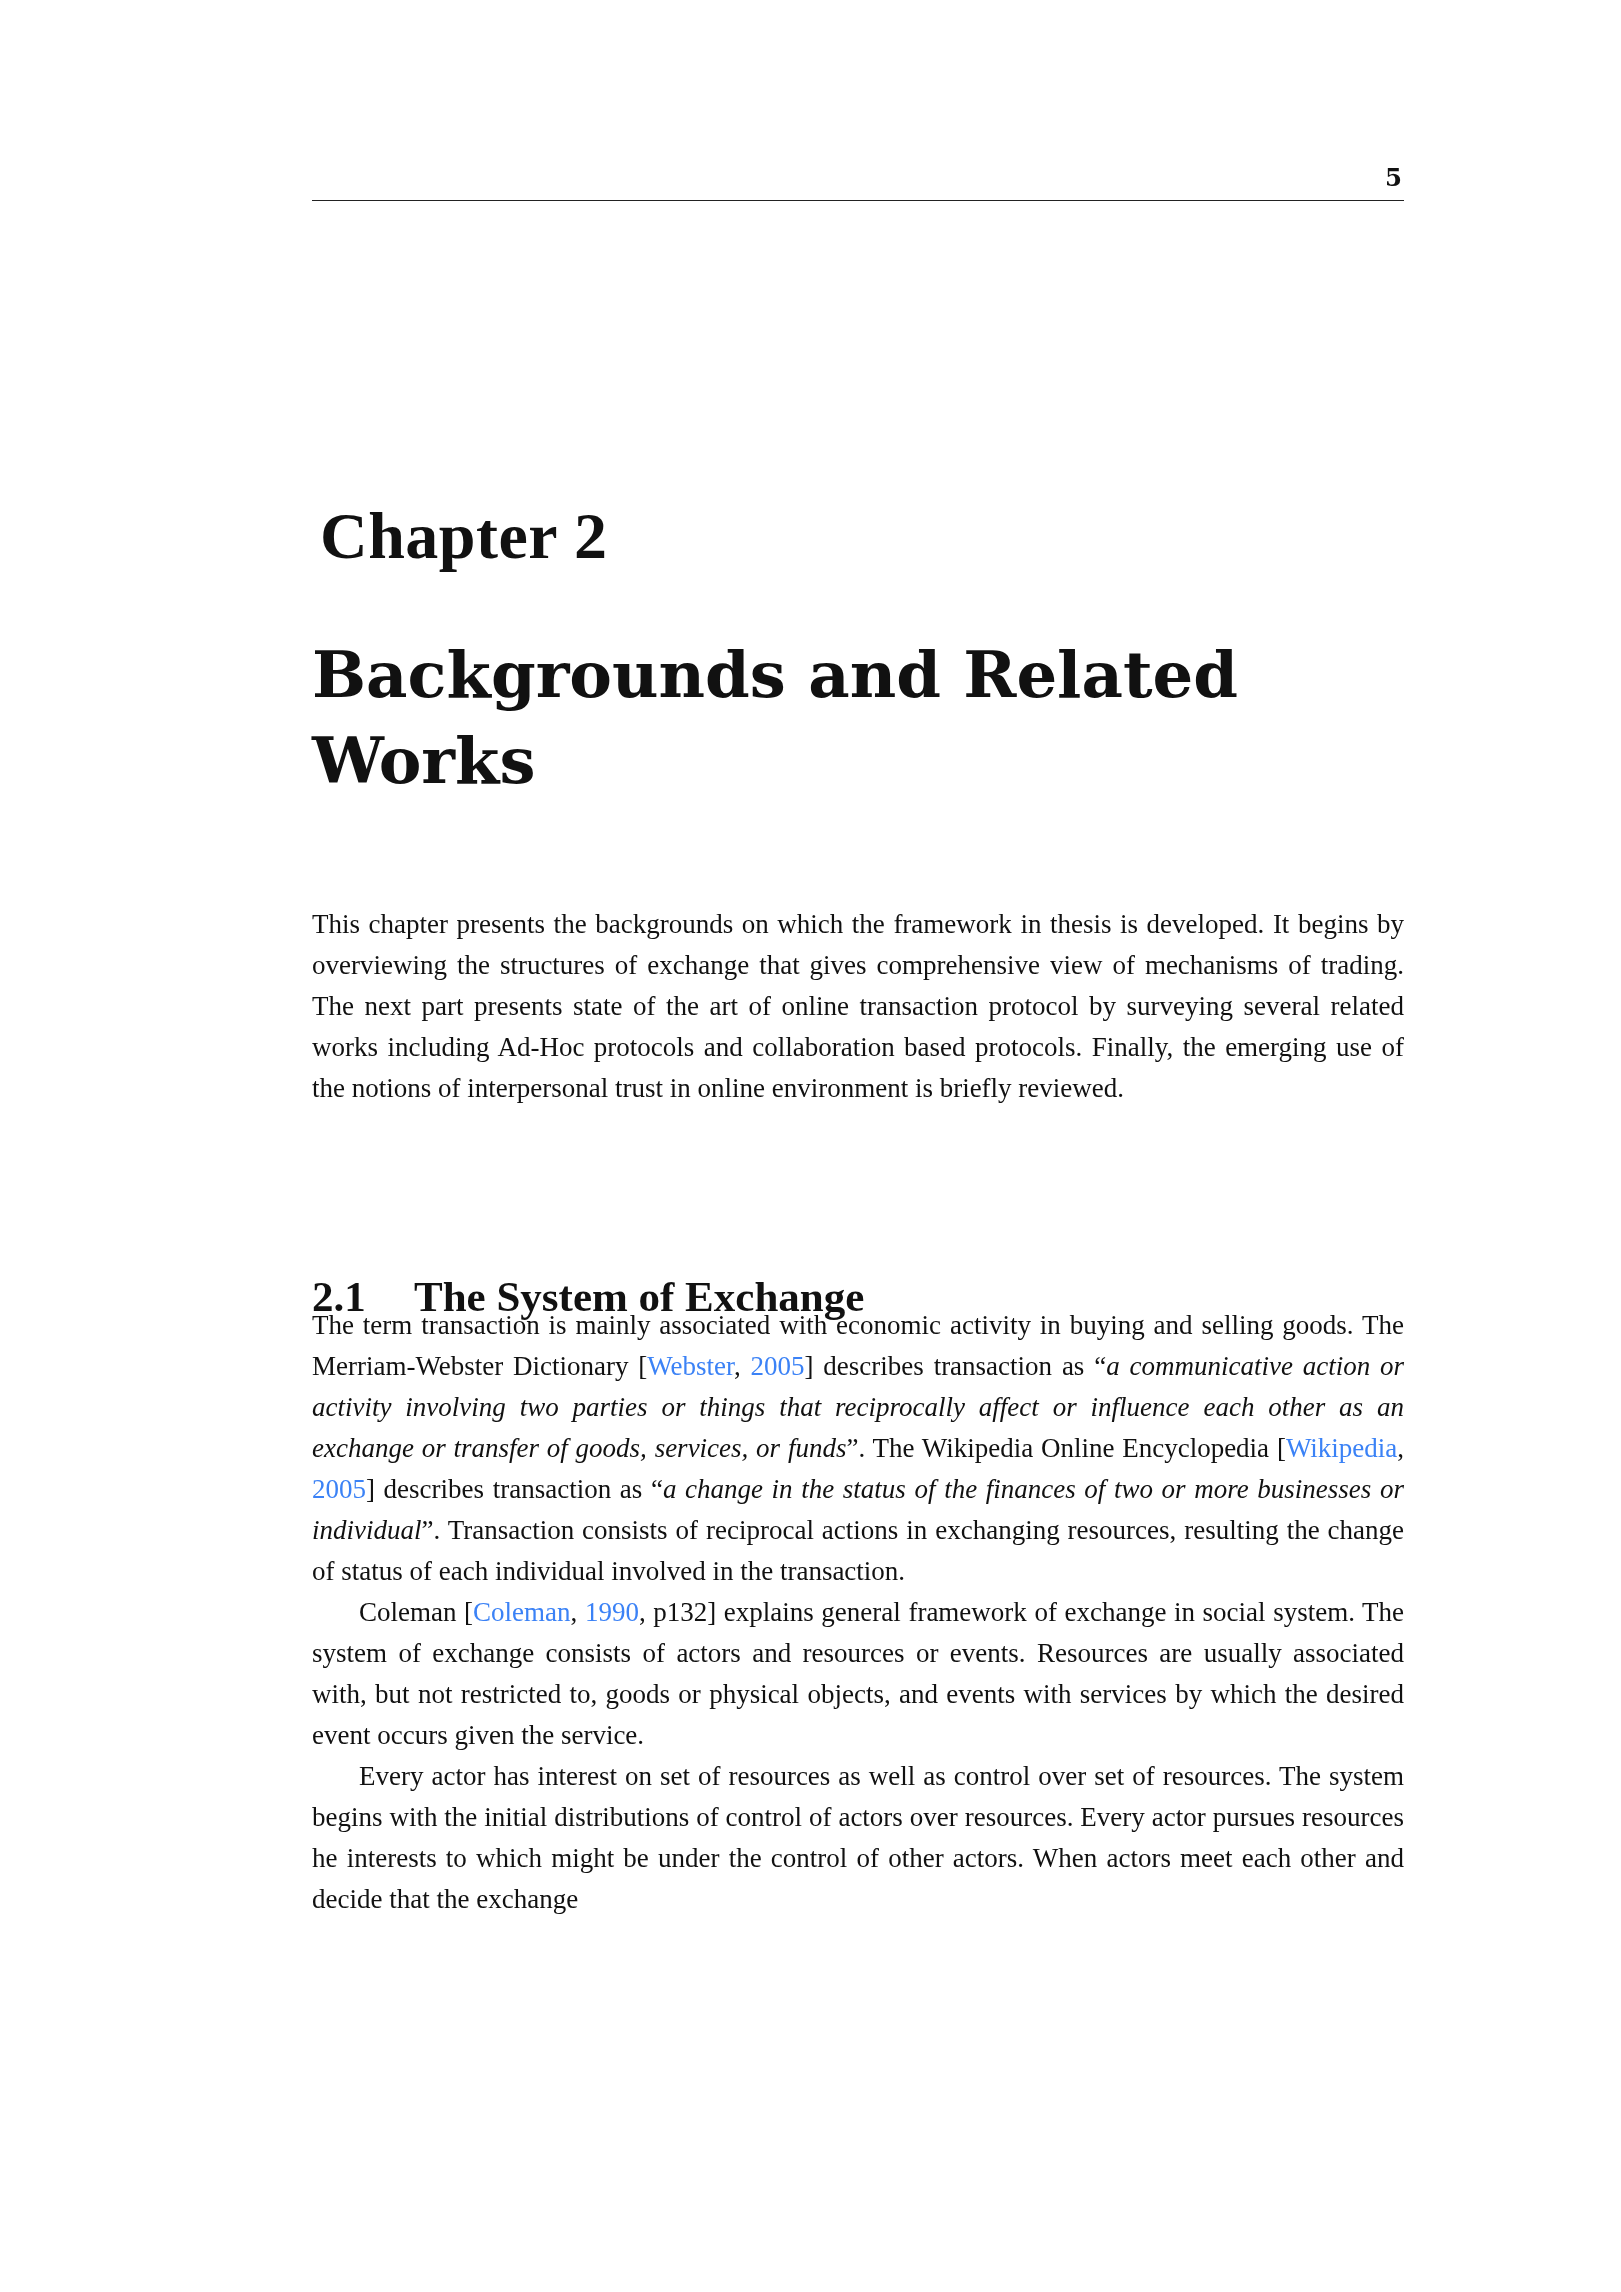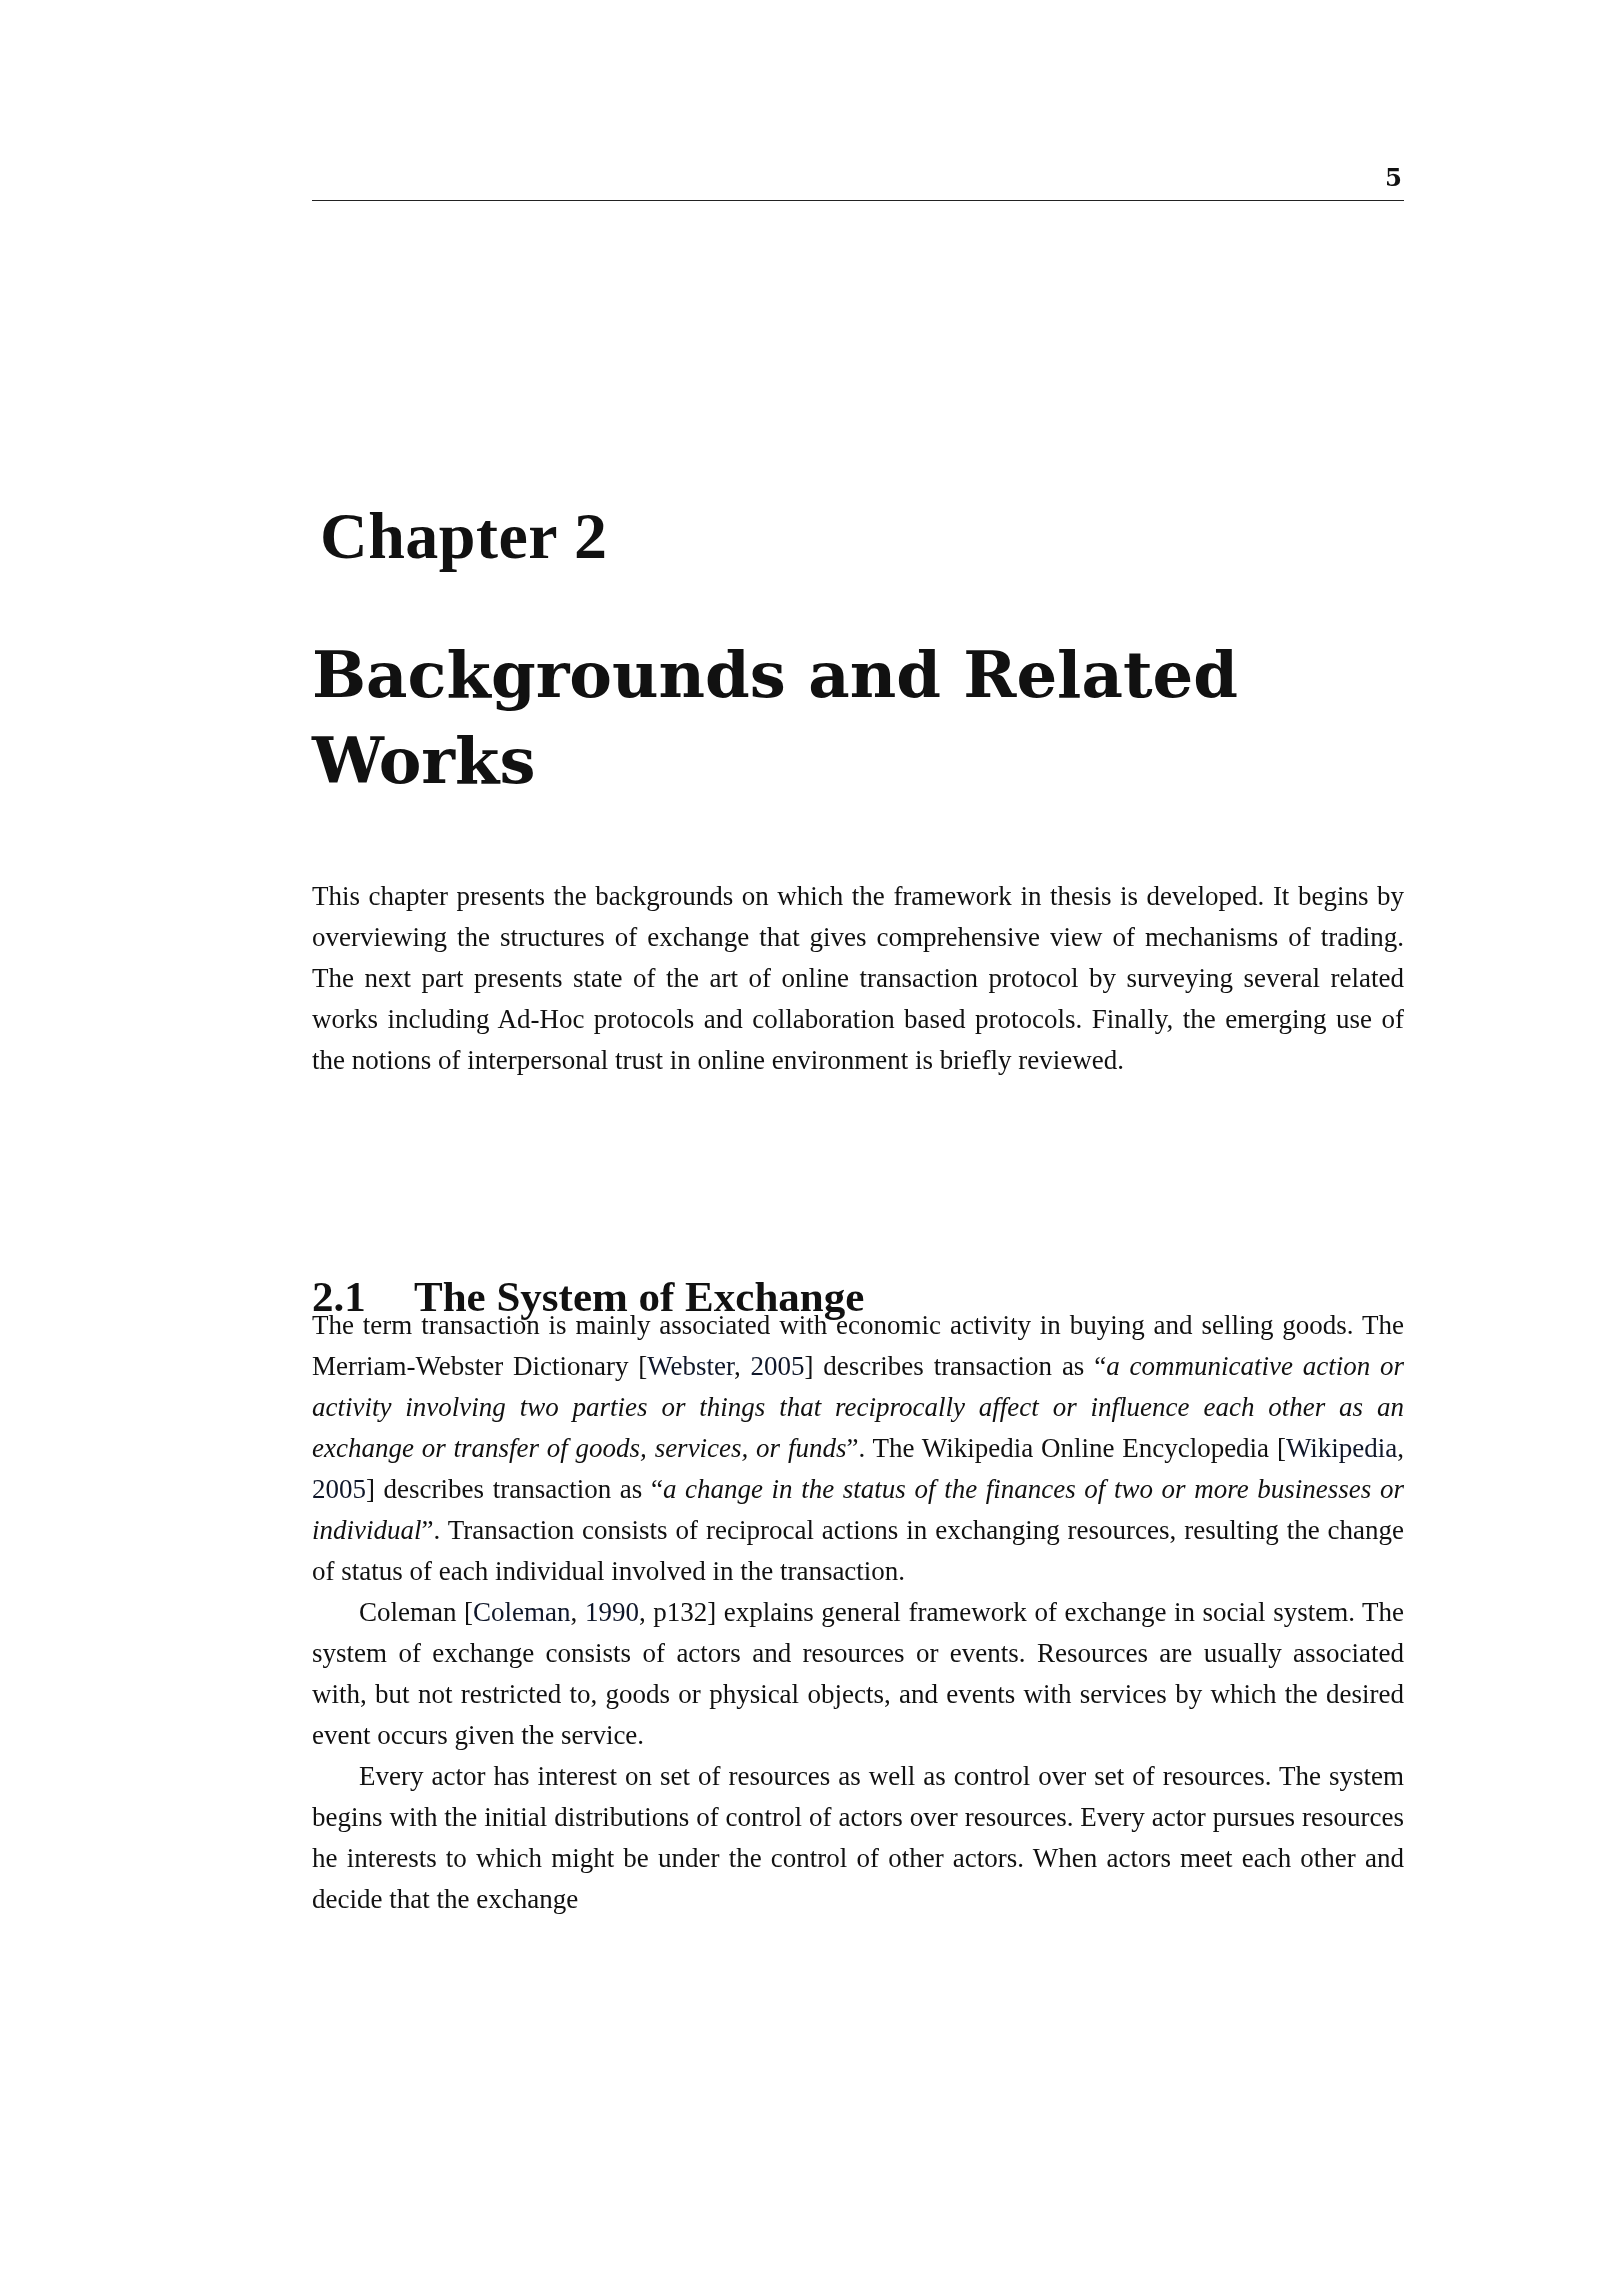--- a/index.html
+++ b/index.html
@@ -9,28 +9,28 @@
   .header { position: absolute; top: 159px; left: 0; width: 1092px; height: 41px;
             border-bottom: 1.6px solid #222; }
   .page-num { position: absolute; right: 2px; top: 3.9px; font-weight: bold; font-size: 24.5px;
               font-family: "DejaVu Serif", serif; }
   .chapter-label { position: absolute; top: 498px; left: 8px; font-size: 66px; font-weight: bold;
                    font-family: Liberation Serif, serif; letter-spacing: 0.5px; }
   .chapter-title { position: absolute; top: 632px; left: 0; width: 980px; font-size: 64px;
                    font-weight: bold; line-height: 86px; font-family: "DejaVu Serif", serif; }
   .body-text { font-family: "Liberation Serif", serif; font-size: 27px; line-height: 41px;
                text-align: justify; margin: 0; hyphens: none; }
-  .intro { position: absolute; top: 876px; left: 0; width: 1092px; }
+  .intro { position: absolute; top: 904px; left: 0; width: 1092px; }
   .section-heading { position: absolute; top: 1225px; left: 0; font-size: 43px; font-weight: bold;
                      font-family: "Liberation Serif", serif; margin-top: 47px; }
   .section-heading .num { display: inline-block; width: 102px; }
   .section-body { position: absolute; top: 1305px; left: 0; width: 1092px; }
   .section-body p { margin: 0; }
   .indent { text-indent: 47px; }
-  .cite { color: #0f172a; }
+  .cite { color: #3b82f6; }
   .em { font-style: italic; }
   .b { font-weight: normal; }
 </style>
 </head>
 <body>
 
 <div class="page">
 
   <div class="header">
     <span class="page-num">5</span>

